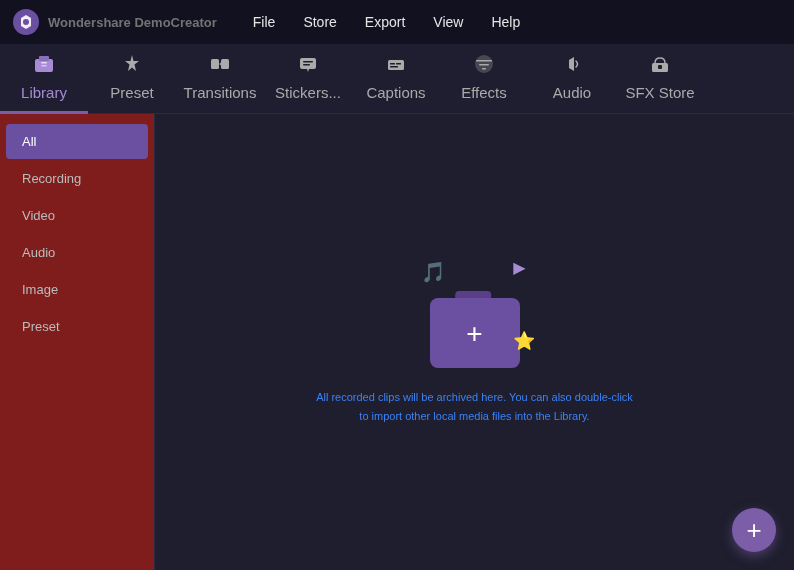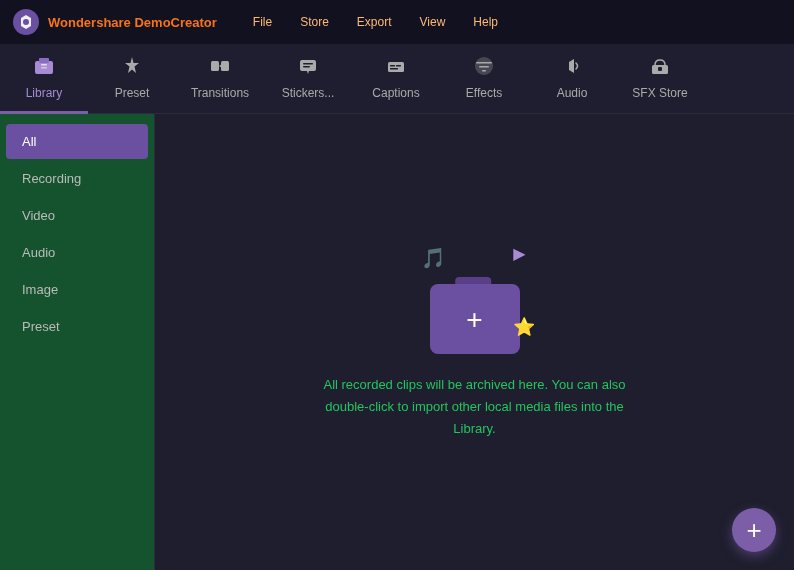--- a/index.html
+++ b/index.html
@@ -26,30 +26,30 @@
       align-items: center;
       gap: 8px;
     }
     .logo-icon {
       width: 28px;
       height: 28px;
     }
     .app-name {
       font-size: 13px;
       font-weight: 600;
-      color: #f97316;
+      color: #737373;
     }
     .menu-items {
       display: flex;
       gap: 20px;
       margin-left: 8px;
     }
     .menu-item {
-      font-size: 12px;
-      color: #fdba74;
+      font-size: 14px;
+      color: #e5e5e5;
       cursor: pointer;
       padding: 2px 4px;
     }
 
     
     .toolbar {
       display: flex;
       align-items: center;
       background: #1e1e30;
       height: 70px;
@@ -70,34 +70,34 @@
     .toolbar-item.active {
       border-bottom: 3px solid #7b5ea7;
     }
     .toolbar-icon {
       font-size: 20px;
       color: #aaa;
     }
     .toolbar-item.active .toolbar-icon { color: #a78bd4; }
     .toolbar-item.active .toolbar-label { color: #a78bd4; }
     .toolbar-label {
-      font-size: 12px;
+      font-size: 15px;
       color: #aaa;
     }
 
     
     .main-area {
       display: flex;
       height: calc(570px - 44px - 70px);
     }
 
     
     .sidebar {
       width: 155px;
-      background: #14532d;
+      background: #7f1d1d;
       border-right: 1px solid #2a2a40;
       padding-top: 8px;
     }
     .sidebar-item {
       padding: 10px 16px;
       font-size: 13px;
       color: #bbb;
       cursor: pointer;
       border-radius: 4px;
       margin: 2px 6px;
@@ -179,22 +179,22 @@
     }
     .float-star {
       bottom: 16px;
       right: 4px;
       color: #a78bd4;
       font-size: 18px;
     }
 
     .empty-text {
       text-align: center;
-      color: #22c55e;
-      font-size: 13px;
+      color: #3b82f6;
+      font-size: 11px;
       line-height: 1.7;
       max-width: 320px;
     }
 
     
     .fab-button {
       position: absolute;
       bottom: 18px;
       right: 18px;
       width: 44px;

